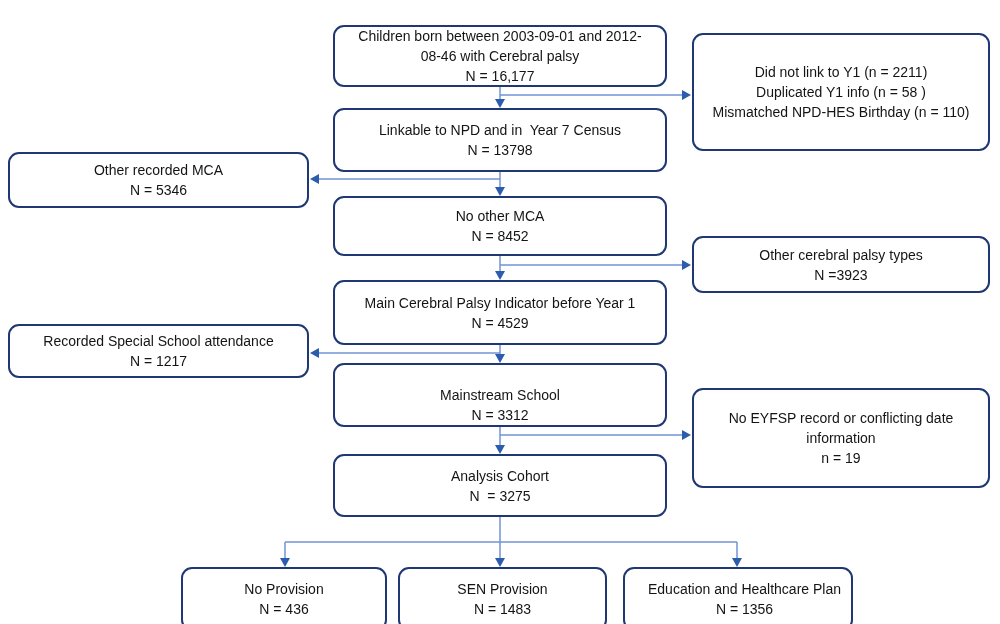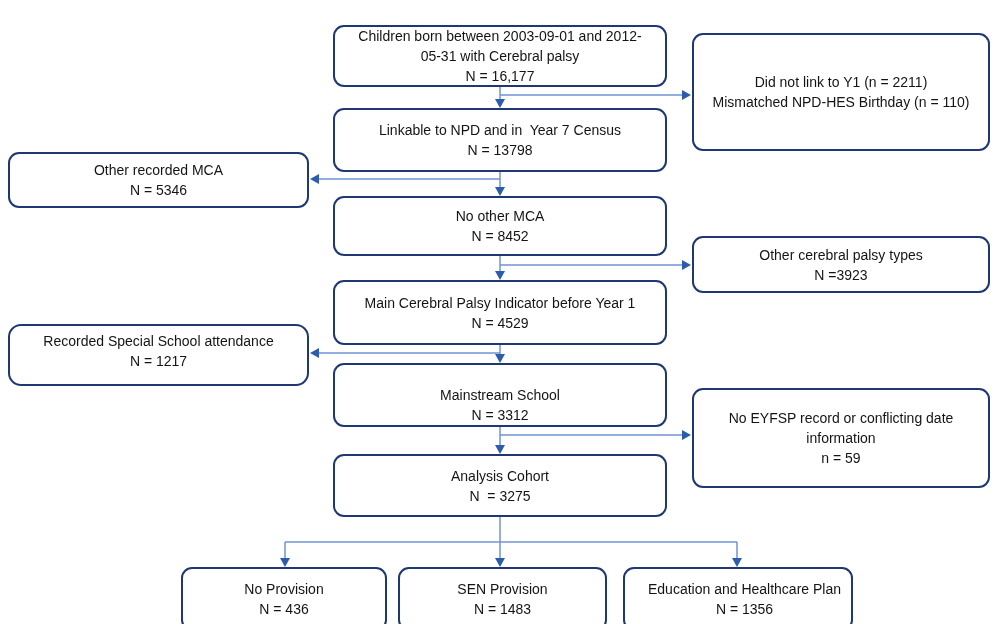--- a/index.html
+++ b/index.html
@@ -93,21 +93,21 @@
       <polygon points="495,430 505,430 500,439"></polygon>
       <polygon points="682,415 682,425 691,420"></polygon>
       <polygon points="280,543 290,543 285,552"></polygon>
       <polygon points="495,543 505,543 500,552"></polygon>
       <polygon points="732,543 742,543 737,552"></polygon>
     </g>
   </svg>
 
   <div class="node" style="left:333px; top:10px; width:334px; height:62px;">
     <div class="line">Children born between 2003-09-01 and 2012-</div>
-    <div class="line">05-31 with Cerebral palsy</div>
+    <div class="line">08-46 with Cerebral palsy</div>
     <div class="line">N = 16,177</div>
   </div>
 
   <div class="node" style="left:333px; top:93px; width:334px; height:64px;">
     <div class="line">Linkable to NPD and in  Year 7 Census</div>
     <div class="line">N = 13798</div>
   </div>
 
   <div class="node" style="left:333px; top:181px; width:334px; height:60px;">
     <div class="line">No other MCA</div>
@@ -127,39 +127,40 @@
   <div class="node" style="left:333px; top:439px; width:334px; height:63px;">
     <div class="line">Analysis Cohort</div>
     <div class="line">N  = 3275</div>
   </div>
 
   <div class="node" style="left:8px; top:137px; width:301px; height:56px;">
     <div class="line">Other recorded MCA</div>
     <div class="line">N = 5346</div>
   </div>
 
-  <div class="node valign-top" style="left:8px; top:309px; width:301px; height:62px;border-radius:13px;">
+  <div class="node valign-top" style="left:8px; top:309px; width:301px; height:54px;">
     <div class="line">Recorded Special School attendance</div>
     <div class="line">N = 1217</div>
   </div>
 
   <div class="node" style="left:692px; top:18px; width:298px; height:118px;">
     <div class="line">Did not link to Y1 (n = 2211)</div>
+    <div class="line">Duplicated Y1 info (n = 58 )</div>
     <div class="line">Mismatched NPD-HES Birthday (n = 110)</div>
   </div>
 
   <div class="node" style="left:692px; top:221px; width:298px; height:57px;">
     <div class="line">Other cerebral palsy types</div>
     <div class="line">N =3923</div>
   </div>
 
   <div class="node" style="left:692px; top:373px; width:298px; height:100px;">
     <div class="line">No EYFSP record or conflicting date</div>
     <div class="line">information</div>
-    <div class="line">n = 59</div>
+    <div class="line">n = 19</div>
   </div>
 
   <div class="node" style="left:181px; top:552px; width:206px; height:64px;">
     <div class="line">No Provision</div>
     <div class="line">N = 436</div>
   </div>
 
   <div class="node" style="left:398px; top:552px; width:209px; height:64px;">
     <div class="line">SEN Provision</div>
     <div class="line">N = 1483</div>

